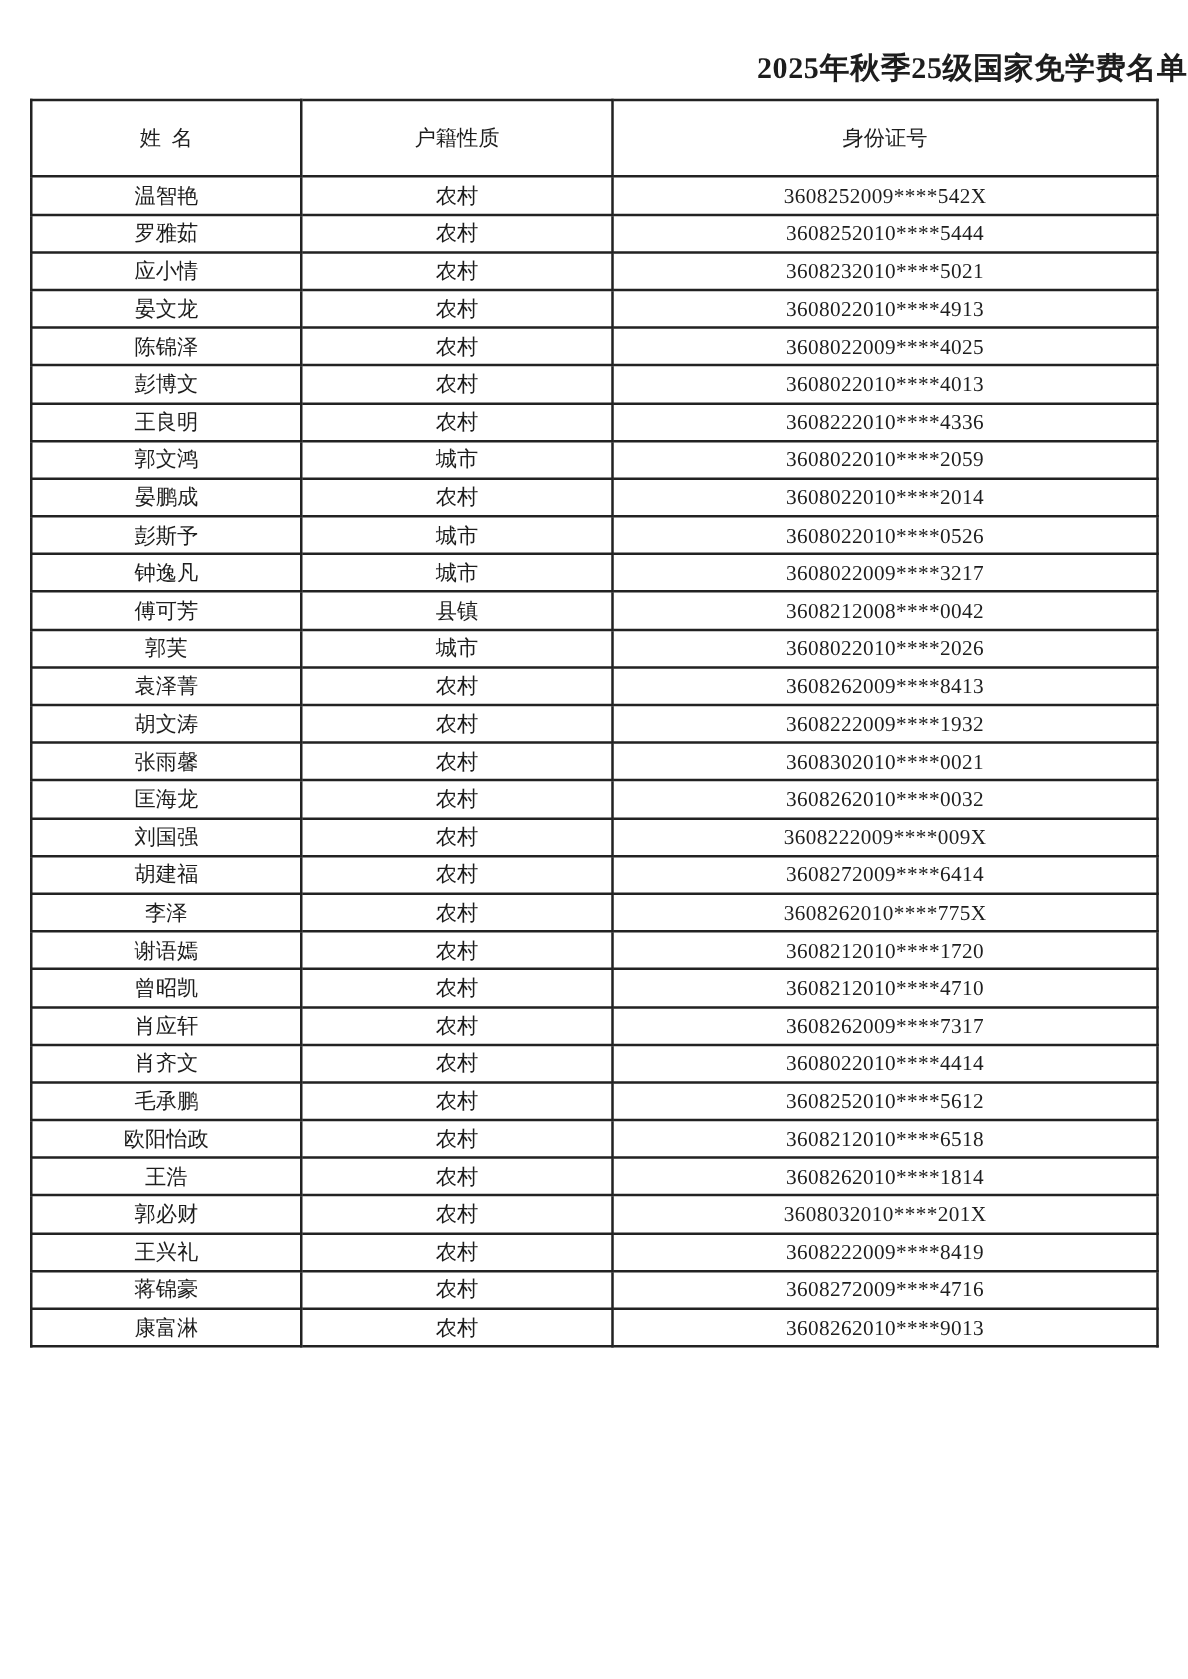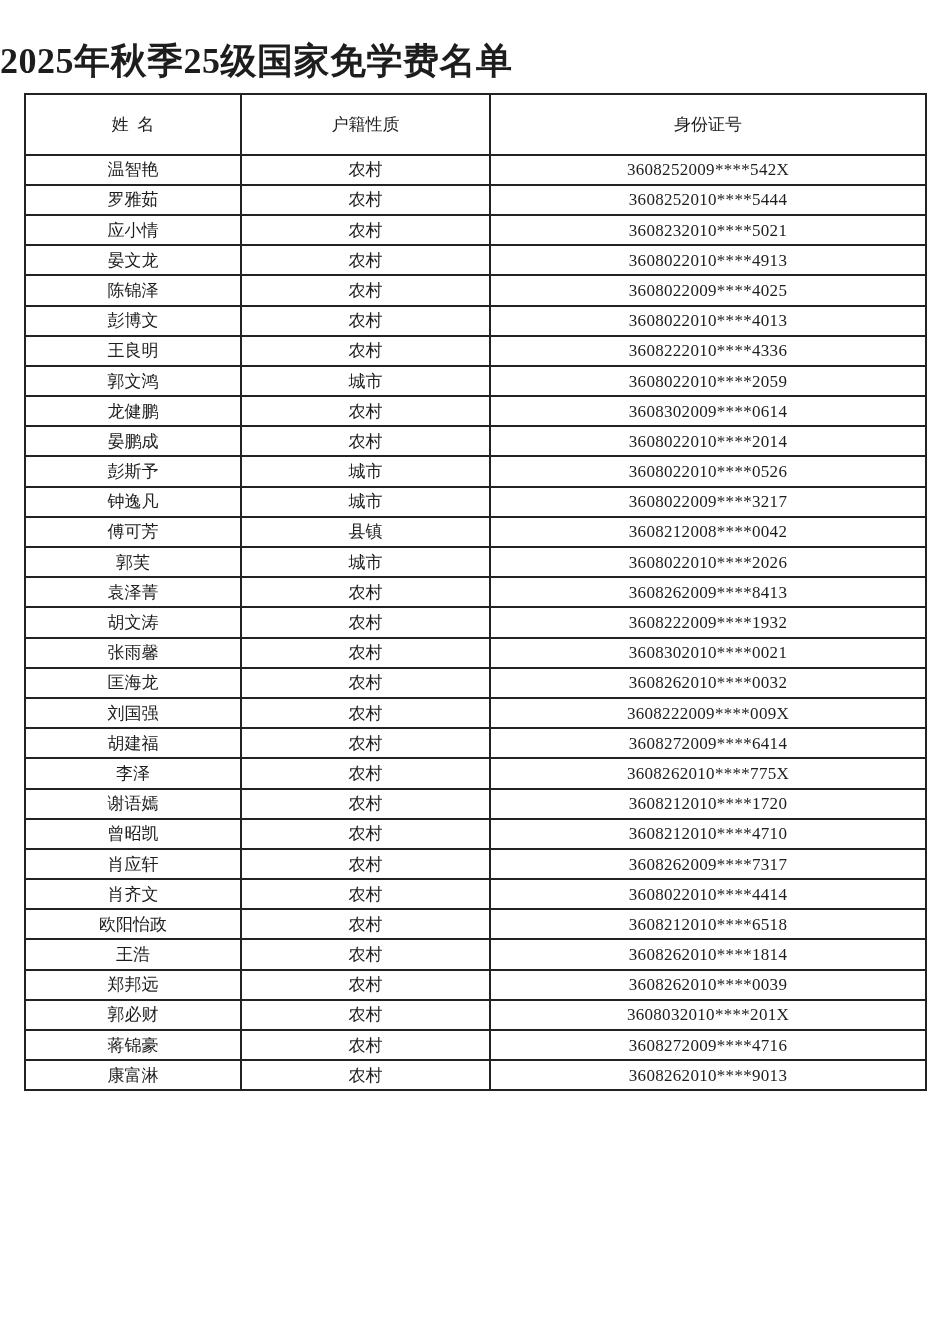--- a/index.html
+++ b/index.html
@@ -15,22 +15,22 @@
   }
   body {
     width: 950px;
     height: 1343px;
     font-family: "Liberation Serif", "DejaVu Serif", serif;
     color: var(--text);
     overflow: hidden;
   }
   .doc-title {
     padding-top: 42px;
-    text-align: left;
-    font-size: 36px;
+    text-align: right;
+    font-size: 24px;
     font-weight: bold;
     line-height: 1.1;
     letter-spacing: 0.5px;
   }
   table.roster {
     border-collapse: collapse;
     table-layout: fixed;
     width: 901px;
     margin: 11px 0 0 24px;
   }
@@ -113,25 +113,20 @@
     <td>王良明</td>
     <td>农村</td>
     <td class="id-cell">3608222010****4336</td>
   </tr>
       <tr>
     <td>郭文鸿</td>
     <td>城市</td>
     <td class="id-cell">3608022010****2059</td>
   </tr>
       <tr>
-    <td>龙健鹏</td>
-    <td>农村</td>
-    <td class="id-cell">3608302009****0614</td>
-  </tr>
-      <tr>
     <td>晏鹏成</td>
     <td>农村</td>
     <td class="id-cell">3608022010****2014</td>
   </tr>
       <tr>
     <td>彭斯予</td>
     <td>城市</td>
     <td class="id-cell">3608022010****0526</td>
   </tr>
       <tr>
@@ -198,38 +193,43 @@
     <td>肖应轩</td>
     <td>农村</td>
     <td class="id-cell">3608262009****7317</td>
   </tr>
       <tr>
     <td>肖齐文</td>
     <td>农村</td>
     <td class="id-cell">3608022010****4414</td>
   </tr>
       <tr>
+    <td>毛承鹏</td>
+    <td>农村</td>
+    <td class="id-cell">3608252010****5612</td>
+  </tr>
+      <tr>
     <td>欧阳怡政</td>
     <td>农村</td>
     <td class="id-cell">3608212010****6518</td>
   </tr>
       <tr>
     <td>王浩</td>
     <td>农村</td>
     <td class="id-cell">3608262010****1814</td>
   </tr>
       <tr>
-    <td>郑邦远</td>
-    <td>农村</td>
-    <td class="id-cell">3608262010****0039</td>
-  </tr>
-      <tr>
     <td>郭必财</td>
     <td>农村</td>
     <td class="id-cell">3608032010****201X</td>
+  </tr>
+      <tr>
+    <td>王兴礼</td>
+    <td>农村</td>
+    <td class="id-cell">3608222009****8419</td>
   </tr>
       <tr>
     <td>蒋锦豪</td>
     <td>农村</td>
     <td class="id-cell">3608272009****4716</td>
   </tr>
       <tr>
     <td>康富淋</td>
     <td>农村</td>
     <td class="id-cell">3608262010****9013</td>

